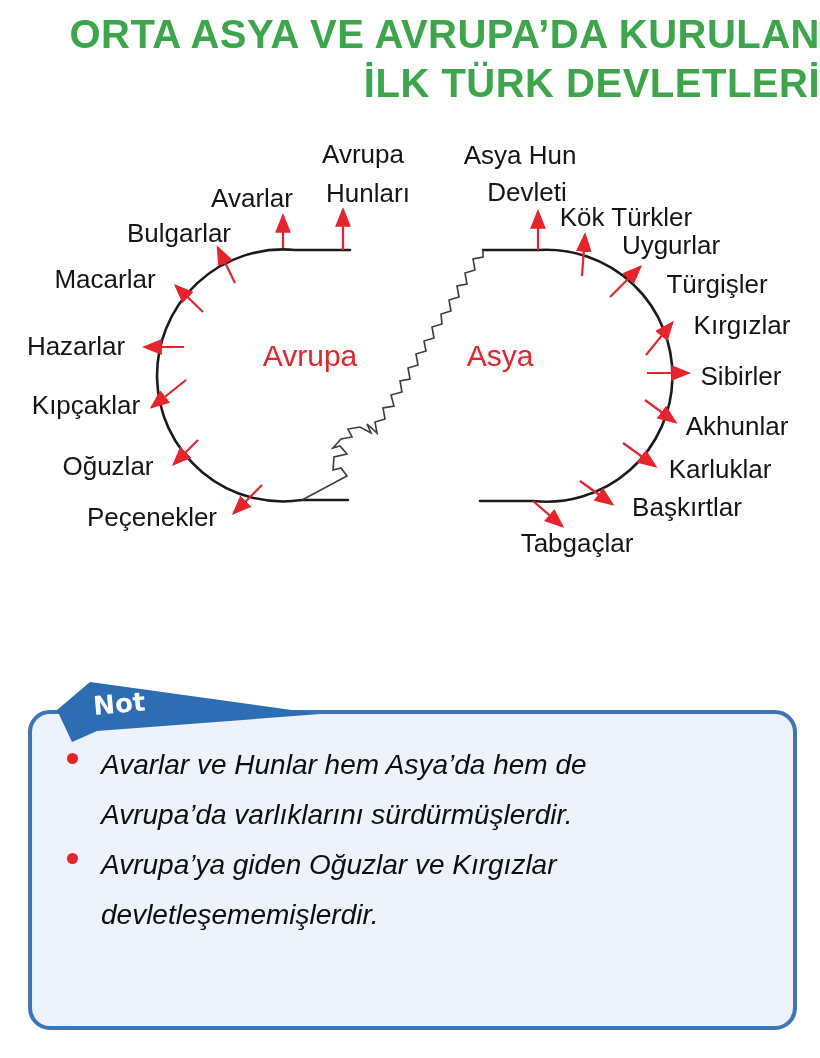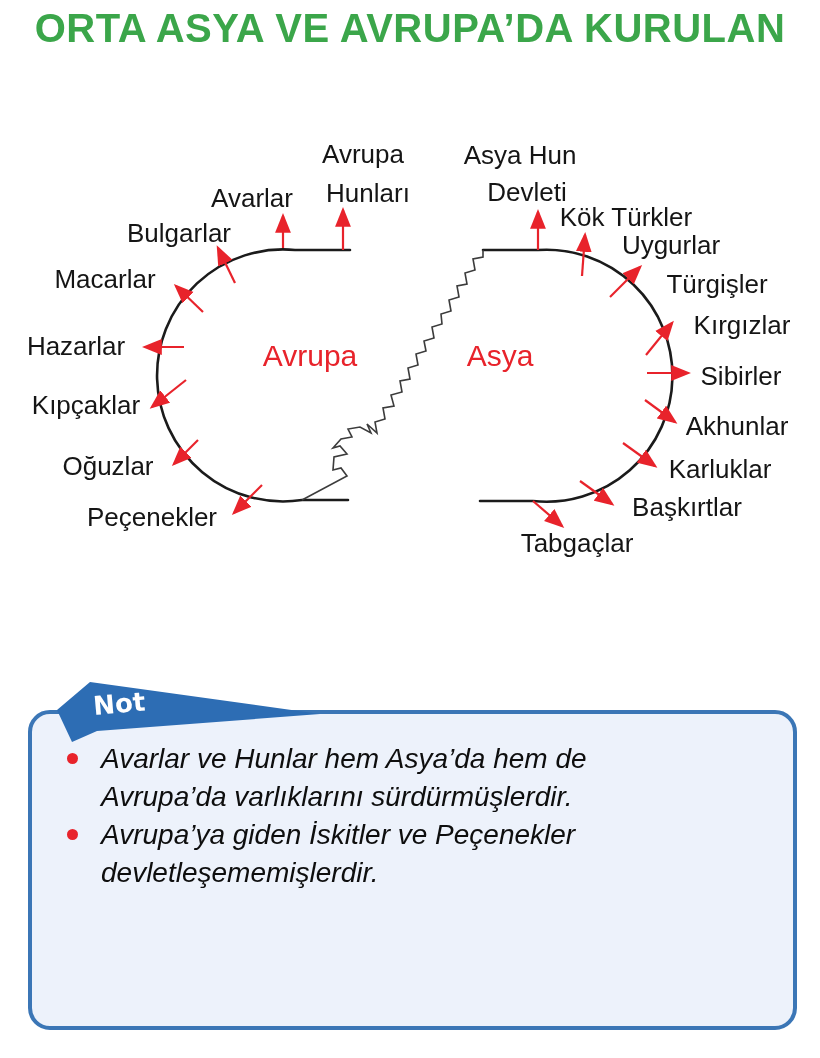--- a/index.html
+++ b/index.html
@@ -1,55 +1,56 @@
 <!DOCTYPE html>
 <html><head>
 <meta charset="utf-8">
 <style>
   html,body{margin:0;padding:0;}
   body{
     width:820px;height:1058px;position:relative;background:#ffffff;
     font-family:"Liberation Sans",sans-serif;overflow:hidden;
   }
   .page-title{
-    position:absolute;top:4px;left:0;width:820px;text-align:center;
+    position:absolute;top:10px;left:0;width:820px;text-align:right;
     color:#3BA64A;font-weight:bold;font-size:40px;line-height:49px;
     letter-spacing:0.5px;
   }
   .diagram-svg{position:absolute;left:0;top:128px;width:820px;height:470px;}
   .state-label{font-size:26px;fill:#151515;}
   .region-label{font-size:30px;fill:#E8232B;}
   .shape-outline{fill:none;stroke:#1b1b1b;stroke-width:2.6;stroke-linecap:round;}
   .tear-line{fill:none;stroke:#3c3c3c;stroke-width:1.6;stroke-linejoin:miter;}
   .arrow{stroke:#E8232B;stroke-width:2.2;}
   .note-box{
     position:absolute;left:28px;top:710px;width:761px;height:312px;
     background:#EDF2FB;border:4px solid #3B76B6;border-radius:22px;
   }
   .note-content{
     position:absolute;left:65px;top:740px;width:630px;
-    font-style:italic;font-size:28px;line-height:38px;color:#0e0e0e;
+    font-style:italic;font-size:28px;line-height:50px;color:#0e0e0e;
   }
   .note-item{position:relative;padding-left:36px;}
   .note-bullet{
     position:absolute;left:2px;top:13px;width:11px;height:11px;
     border-radius:50%;background:#E8232B;
   }
   .banner-svg{position:absolute;left:40px;top:670px;width:300px;height:80px;}
   .banner-shape{fill:#2D6DB4;}
   .banner-text{
     fill:#ffffff;font-size:26px;font-weight:bold;
     font-family:"DejaVu Sans",sans-serif;
   }
 </style>
 </head>
 <body>
 
 <div class="page-title">
   <div>ORTA ASYA VE AVRUPA’DA KURULAN</div>
+  <div>İLK TÜRK DEVLETLERİ</div>
 </div>
 
 <svg class="diagram-svg" viewBox="0 0 820 470">
   <defs>
     <marker id="ah" viewBox="0 0 10 8" refX="8.5" refY="4" markerWidth="9" markerHeight="7.5" orient="auto">
       <path d="M0,0 L10,4 L0,8 Z" fill="#E8232B"></path>
     </marker>
   </defs>
 
   <path class="shape-outline" d="M350,122 L295,122 A126,126 0 1 0 302,372 L348,372"></path>
@@ -110,20 +111,20 @@
 
 <div class="note-box"></div>
 
 <div class="note-content">
   <div class="note-item">
     <span class="note-bullet"></span>
     <span>Avarlar ve Hunlar hem Asya’da hem de Avrupa’da varlıklarını sürdürmüşlerdir.</span>
   </div>
   <div class="note-item">
     <span class="note-bullet"></span>
-    <span>Avrupa’ya giden İskitler ve Peçenekler devletleşememişlerdir.</span>
+    <span>Avrupa’ya giden Oğuzlar ve Kırgızlar devletleşememişlerdir.</span>
   </div>
 </div>
 
 <svg class="banner-svg" viewBox="0 0 300 80">
   <path class="banner-shape" d="M17,40 L50,12 L280,44 L57,61 L32,72 Z"></path>
   <text class="banner-text" x="54" y="45" transform="rotate(-5 54 45)">Not</text>
 </svg>
 
 </body></html>

